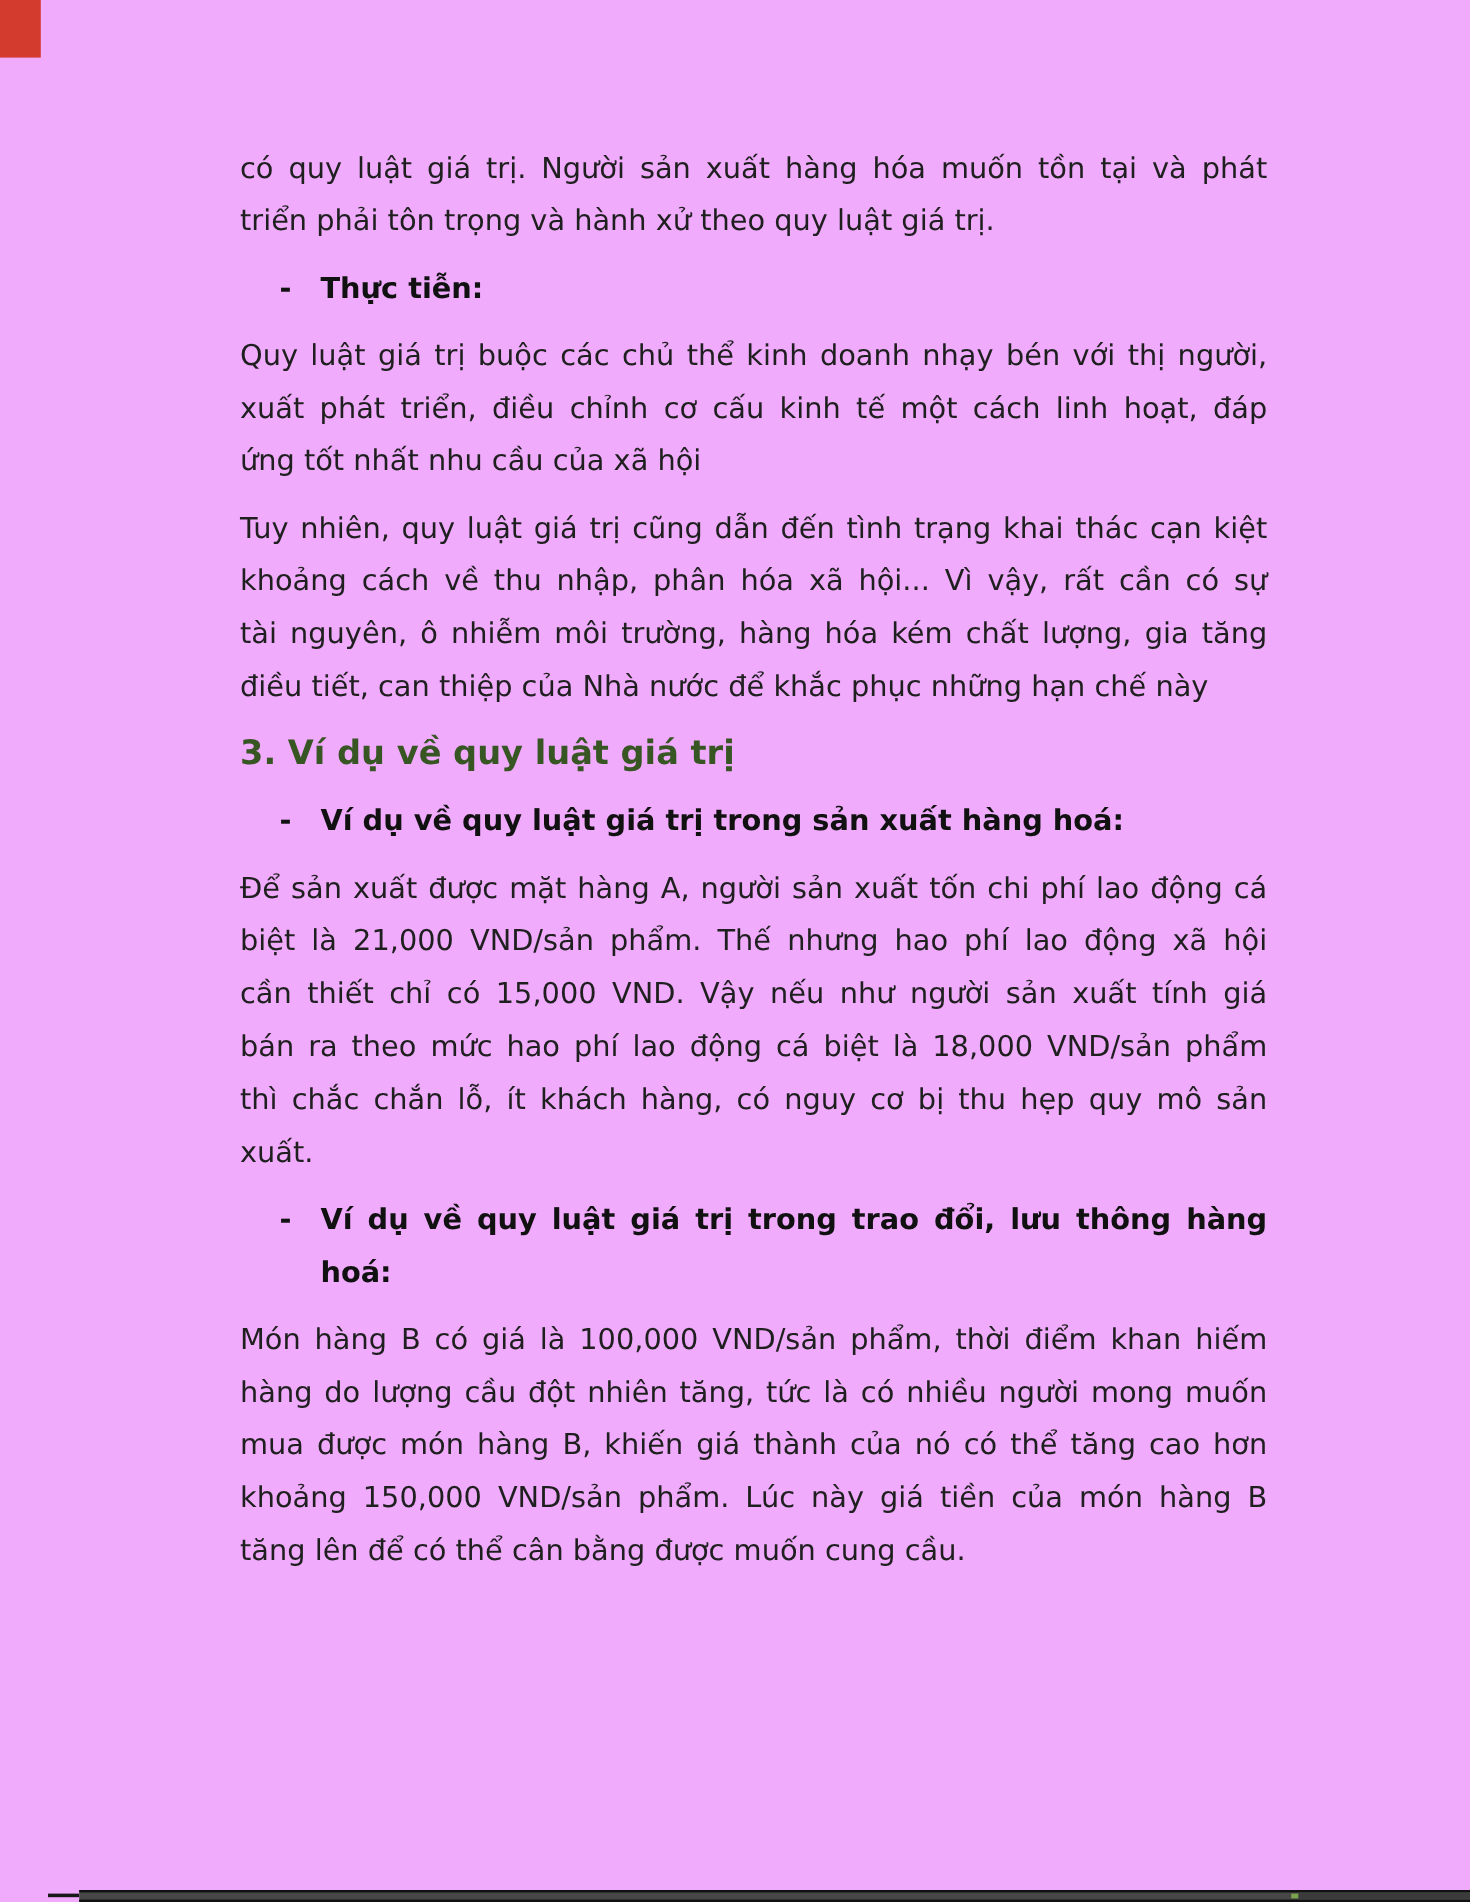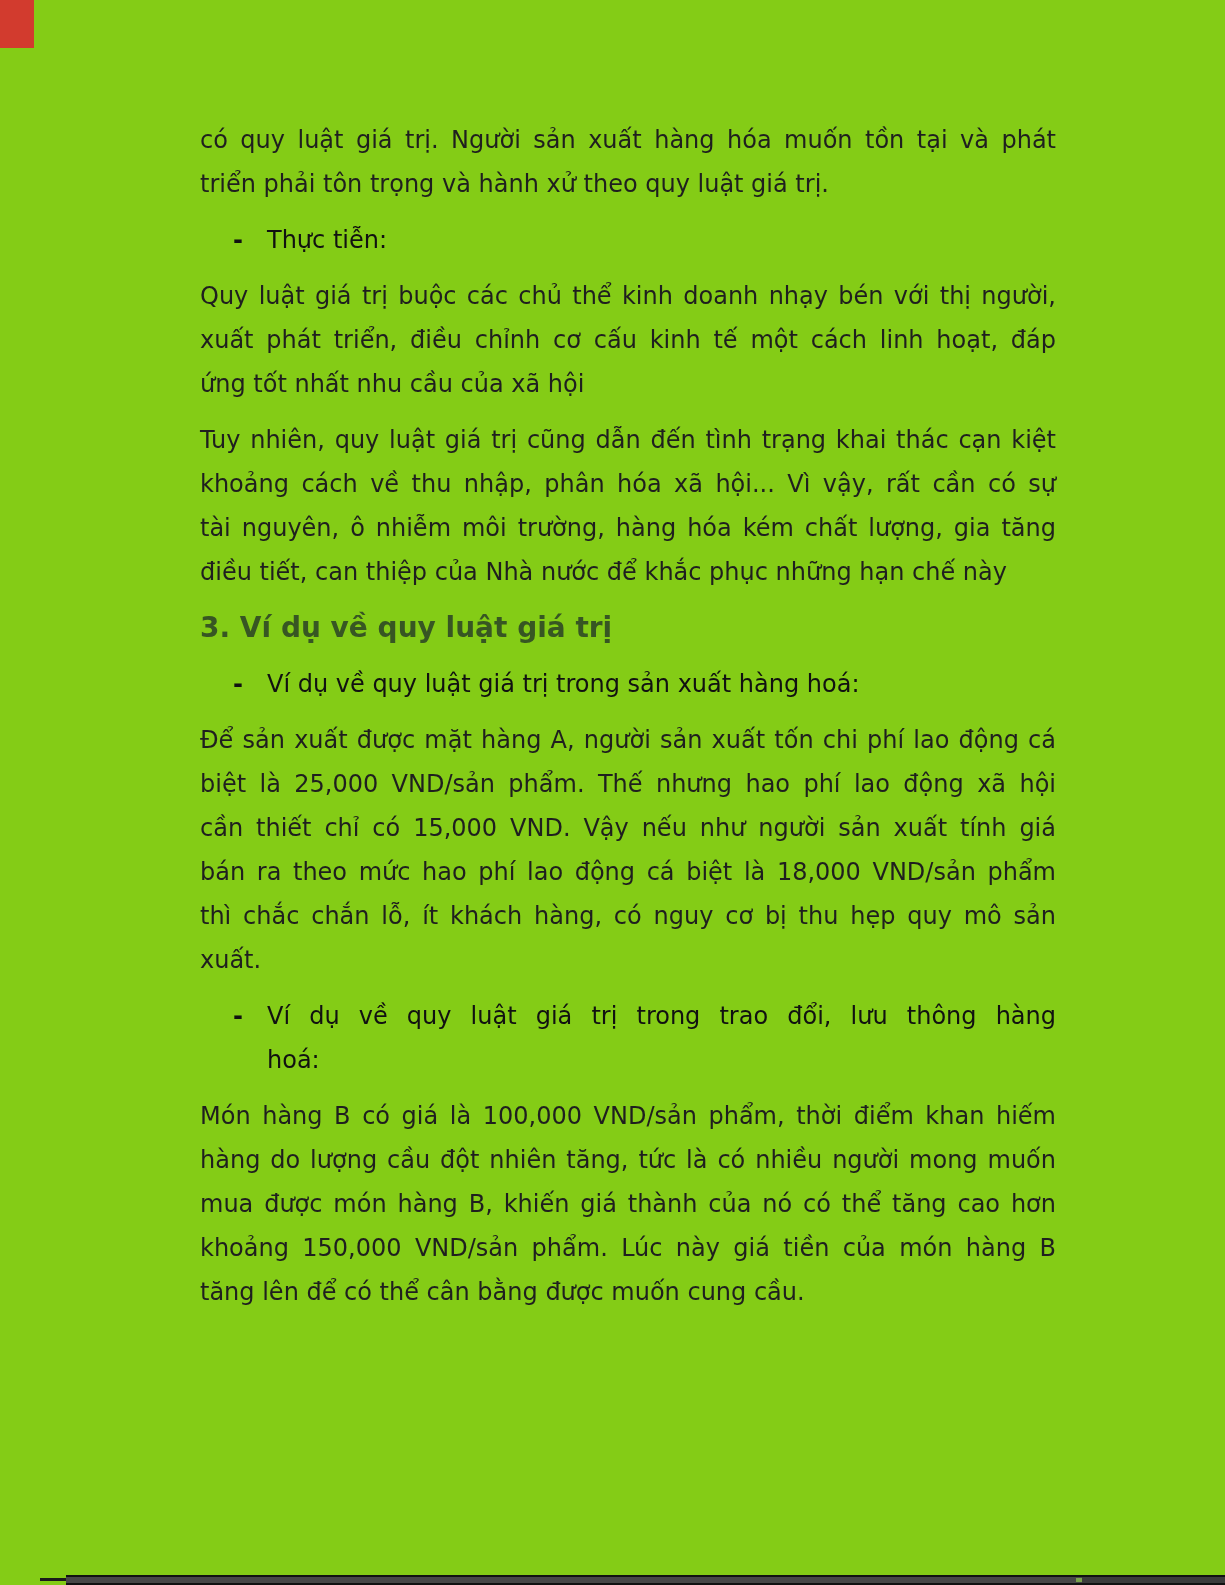--- a/index.html
+++ b/index.html
@@ -1,20 +1,20 @@
 <!DOCTYPE html>
 <html><head>
 <meta charset="utf-8">
 <style>
   html, body { margin: 0; padding: 0; background: #ffffff; }
   .page {
     position: relative;
     width: 1225px;
     height: 1585px;
-    background: #84cc16;
+    background: #f0abfc;
     overflow: hidden;
     font-family: "DejaVu Sans", sans-serif;
     color: #1f1f1f;
   }
   .red-marker {
     position: absolute;
     left: 0; top: 0;
     width: 34px; height: 48px;
     background: #d23b2e;
   }
@@ -36,21 +36,21 @@
   .jline.last { text-align-last: left; }
   .para { color: #1f1f1f; }
   .bullet { display: flex; padding-left: 33px; }
   .bullet .dash {
     flex: 0 0 34px;
     width: 34px;
     font-weight: bold;
     line-height: 44px;
     color: #111111;
   }
-  .bullet .blabel { flex: 1 1 auto; font-weight: normal; color: #111111; }
+  .bullet .blabel { flex: 1 1 auto; font-weight: bold; color: #111111; }
   .green-heading {
     margin: 0 0 12px 0;
     font-size: 28px;
     font-weight: bold;
     line-height: 44px;
     color: #375623;
   }
   
   .bottom-tick {
     position: absolute;
@@ -118,21 +118,21 @@
 
     <div class="block bullet">
       <span class="dash">-</span>
       <div class="blabel">
           <div class="jline last">Ví dụ về quy luật giá trị trong sản xuất hàng hoá:</div>
         </div>
     </div>
 
     <div class="block para">
         <div class="jline">Để sản xuất được mặt hàng A, người sản xuất tốn chi phí lao động cá</div>
-        <div class="jline">biệt là 25,000 VND/sản phẩm. Thế nhưng hao phí lao động xã hội</div>
+        <div class="jline">biệt là 21,000 VND/sản phẩm. Thế nhưng hao phí lao động xã hội</div>
         <div class="jline">cần thiết chỉ có 15,000 VND. Vậy nếu như người sản xuất tính giá</div>
         <div class="jline">bán ra theo mức hao phí lao động cá biệt là 18,000 VND/sản phẩm</div>
         <div class="jline">thì chắc chắn lỗ, ít khách hàng, có nguy cơ bị thu hẹp quy mô sản</div>
         <div class="jline last">xuất.</div>
       </div>
 
     <div class="block bullet">
       <span class="dash">-</span>
       <div class="blabel">
           <div class="jline">Ví dụ về quy luật giá trị trong trao đổi, lưu thông hàng</div>

